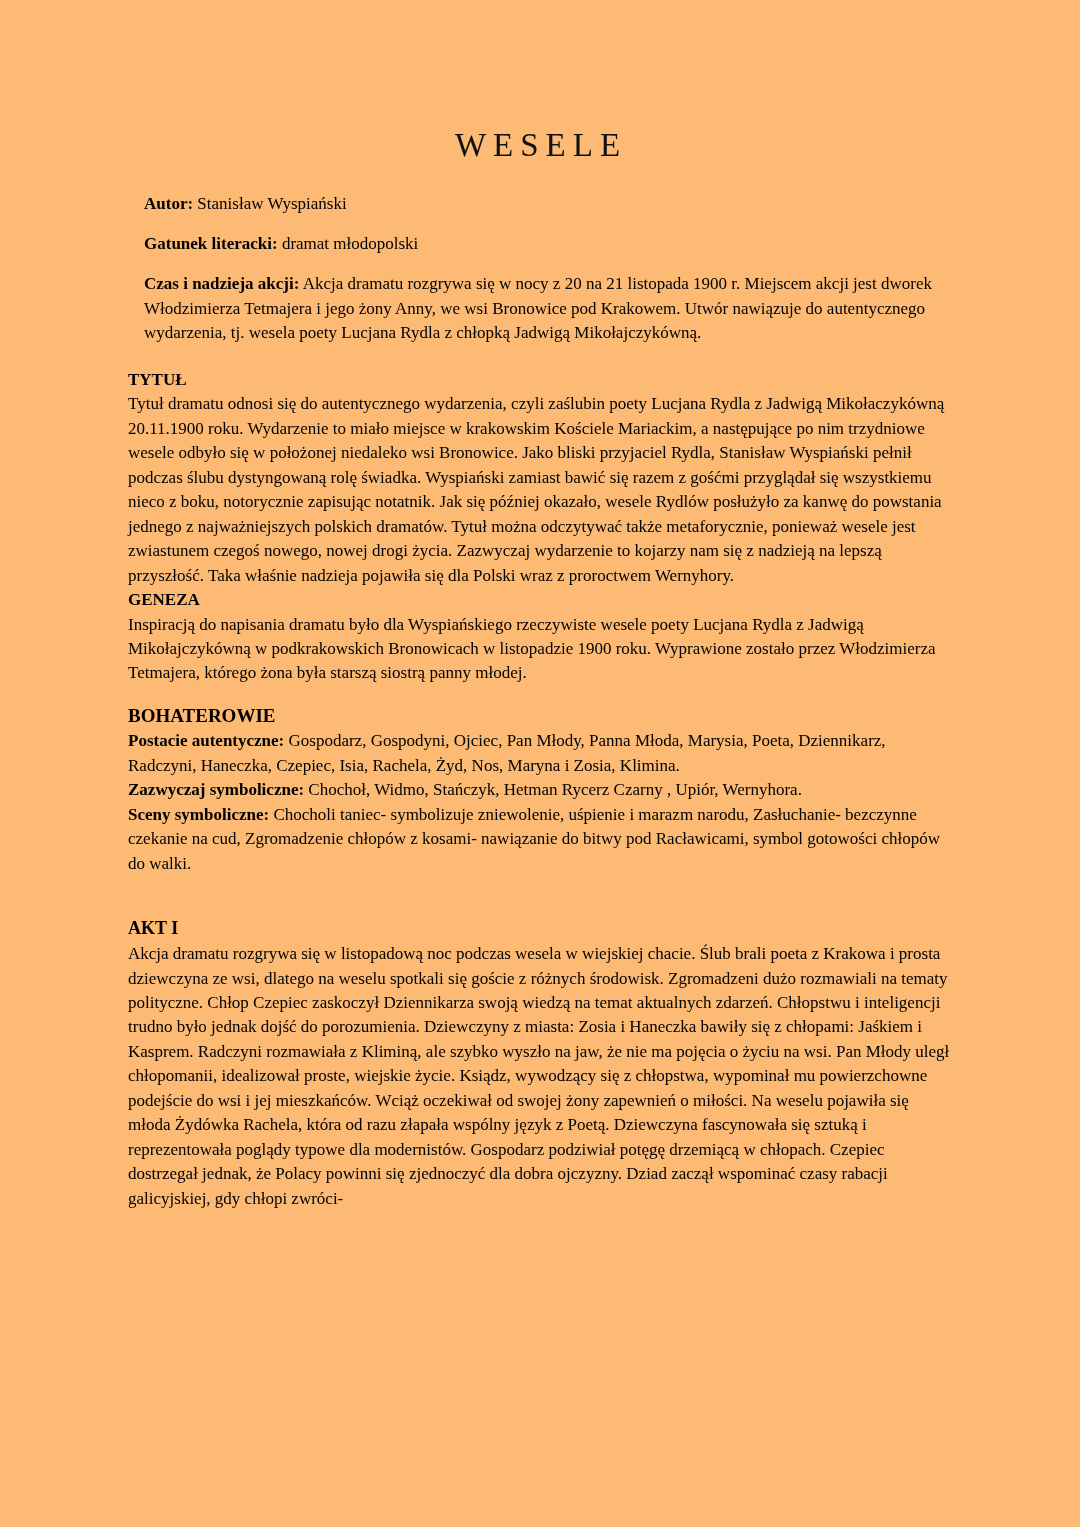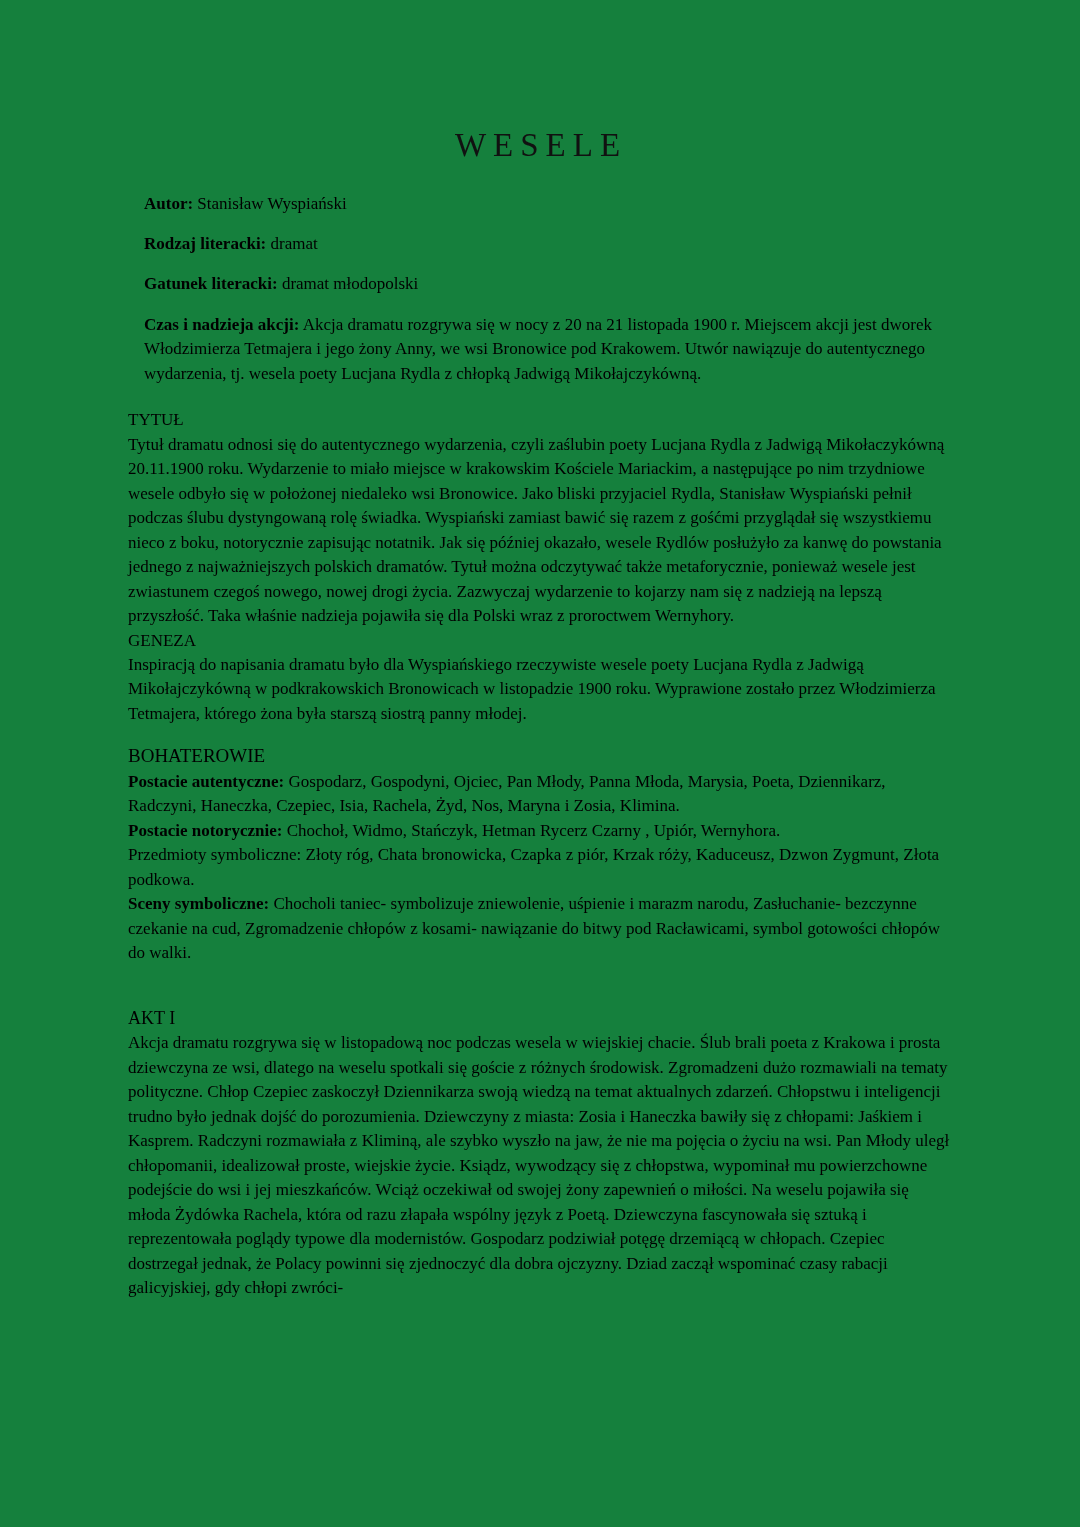--- a/index.html
+++ b/index.html
@@ -5,21 +5,21 @@
   html, body {
     margin: 0;
     padding: 0;
     background: #e9e9e9;
   }
   .page {
     position: relative;
     width: 1080px;
     height: 1527px;
     margin: 0 auto;
-    background: #15803d;
+    background: #fdba74;
     box-sizing: border-box;
     padding: 122px 126px 40px 128px;
     font-family: "Liberation Serif", "DejaVu Serif", serif;
     font-size: 17px;
     line-height: 1.44;
     color: #000000;
     overflow: hidden;
   }
   .doc-title {
     font-family: "Liberation Serif", "DejaVu Serif", serif;
@@ -34,56 +34,54 @@
   .info-block p { margin: 16px; }
   strong.lead { font-weight: bold; }
   .section { margin-top: 0; }
   .section.sp-lg { margin-top: 22px; }
   .section.sp-md { }
   .section.sp-sm { margin-top: 16px; }
   .section.sp-xl { margin-top: 40px; }
   h2 {
     font-family: "Liberation Serif", "DejaVu Serif", serif;
     font-size: 17px;
-    font-weight: normal;
+    font-weight: bold;
     margin: 0;
     line-height: 1.44;
   }
   h2.lg { font-size: 19px; }
   h2.md { font-size: 18px; }
 </style>
 </head>
 <body>
 
 <div class="page">
 
   <h1 class="doc-title">WESELE</h1>
 
   <div class="info-block">
     <p><strong class="lead">Autor:</strong><span> Stanisław Wyspiański</span></p>
-    <p><strong class="lead">Rodzaj literacki:</strong><span> dramat</span></p>
     <p><strong class="lead">Gatunek literacki:</strong><span> dramat młodopolski</span></p>
     <p><strong class="lead">Czas i nadzieja akcji:</strong><span> Akcja dramatu rozgrywa się w nocy z 20 na 21 listopada 1900 r. Miejscem akcji jest dworek Włodzimierza Tetmajera i jego żony Anny, we wsi Bronowice pod Krakowem. Utwór nawiązuje do autentycznego wydarzenia, tj. wesela poety Lucjana Rydla z chłopką Jadwigą Mikołajczykówną.</span></p>
   </div>
 
   <div class="section sp-lg">
     <h2>TYTUŁ</h2>
     <p>Tytuł dramatu odnosi się do autentycznego wydarzenia, czyli zaślubin poety Lucjana Rydla z Jadwigą Mikołaczykówną 20.11.1900 roku. Wydarzenie to miało miejsce w krakowskim Kościele Mariackim, a następujące po nim trzydniowe wesele odbyło się w położonej niedaleko wsi Bronowice. Jako bliski przyjaciel Rydla, Stanisław Wyspiański pełnił podczas ślubu dystyngowaną rolę świadka. Wyspiański zamiast bawić się razem z gośćmi przyglądał się wszystkiemu nieco z boku, notorycznie zapisując notatnik. Jak się później okazało, wesele Rydlów posłużyło za kanwę do powstania jednego z najważniejszych polskich dramatów. Tytuł można odczytywać także metaforycznie, ponieważ wesele jest zwiastunem czegoś nowego, nowej drogi życia. Zazwyczaj wydarzenie to kojarzy nam się z nadzieją na lepszą przyszłość. Taka właśnie nadzieja pojawiła się dla Polski wraz z proroctwem Wernyhory.</p>
   </div>
 
   <div class="section sp-md">
     <h2>GENEZA</h2>
     <p>Inspiracją do napisania dramatu było dla Wyspiańskiego rzeczywiste wesele poety Lucjana Rydla z Jadwigą Mikołajczykówną w podkrakowskich Bronowicach w listopadzie 1900 roku. Wyprawione zostało przez Włodzimierza Tetmajera, którego żona była starszą siostrą panny młodej.</p>
   </div>
 
   <div class="section sp-sm">
     <h2 class="lg">BOHATEROWIE</h2>
     <p><strong class="lead">Postacie autentyczne:</strong><span> Gospodarz, Gospodyni, Ojciec, Pan Młody, Panna Młoda, Marysia, Poeta, Dziennikarz, Radczyni, Haneczka, Czepiec, Isia, Rachela, Żyd, Nos, Maryna i Zosia, Klimina.</span></p>
-    <p><strong class="lead">Postacie notorycznie:</strong><span> Chochoł, Widmo, Stańczyk, Hetman Rycerz Czarny , Upiór, Wernyhora.</span></p>
-    <p><strong class="lead"></strong><span>Przedmioty symboliczne: Złoty róg, Chata bronowicka, Czapka z piór, Krzak róży, Kaduceusz, Dzwon Zygmunt, Złota podkowa.</span></p>
+    <p><strong class="lead">Zazwyczaj symboliczne:</strong><span> Chochoł, Widmo, Stańczyk, Hetman Rycerz Czarny , Upiór, Wernyhora.</span></p>
     <p><strong class="lead">Sceny symboliczne:</strong><span> Chocholi taniec- symbolizuje zniewolenie, uśpienie i marazm narodu, Zasłuchanie- bezczynne czekanie na cud, Zgromadzenie chłopów z kosami- nawiązanie do bitwy pod Racławicami, symbol gotowości chłopów do walki.</span></p>
   </div>
 
 
   <div class="section sp-xl">
     <h2 class="md">AKT I</h2>
     <p>Akcja dramatu rozgrywa się w listopadową noc podczas wesela w wiejskiej chacie. Ślub brali poeta z Krakowa i prosta dziewczyna ze wsi, dlatego na weselu spotkali się goście z różnych środowisk. Zgromadzeni dużo rozmawiali na tematy polityczne. Chłop Czepiec zaskoczył Dziennikarza swoją wiedzą na temat aktualnych zdarzeń. Chłopstwu i inteligencji trudno było jednak dojść do porozumienia. Dziewczyny z miasta: Zosia i Haneczka bawiły się z chłopami: Jaśkiem i Kasprem. Radczyni rozmawiała z Kliminą, ale szybko wyszło na jaw, że nie ma pojęcia o życiu na wsi. Pan Młody uległ chłopomanii, idealizował proste, wiejskie życie. Ksiądz, wywodzący się z chłopstwa, wypominał mu powierzchowne podejście do wsi i jej mieszkańców. Wciąż oczekiwał od swojej żony zapewnień o miłości. Na weselu pojawiła się młoda Żydówka Rachela, która od razu złapała wspólny język z Poetą. Dziewczyna fascynowała się sztuką i reprezentowała poglądy typowe dla modernistów. Gospodarz podziwiał potęgę drzemiącą w chłopach. Czepiec dostrzegał jednak, że Polacy powinni się zjednoczyć dla dobra ojczyzny. Dziad zaczął wspominać czasy rabacji galicyjskiej, gdy chłopi zwróci-</p>
   </div>
 
 </div>

